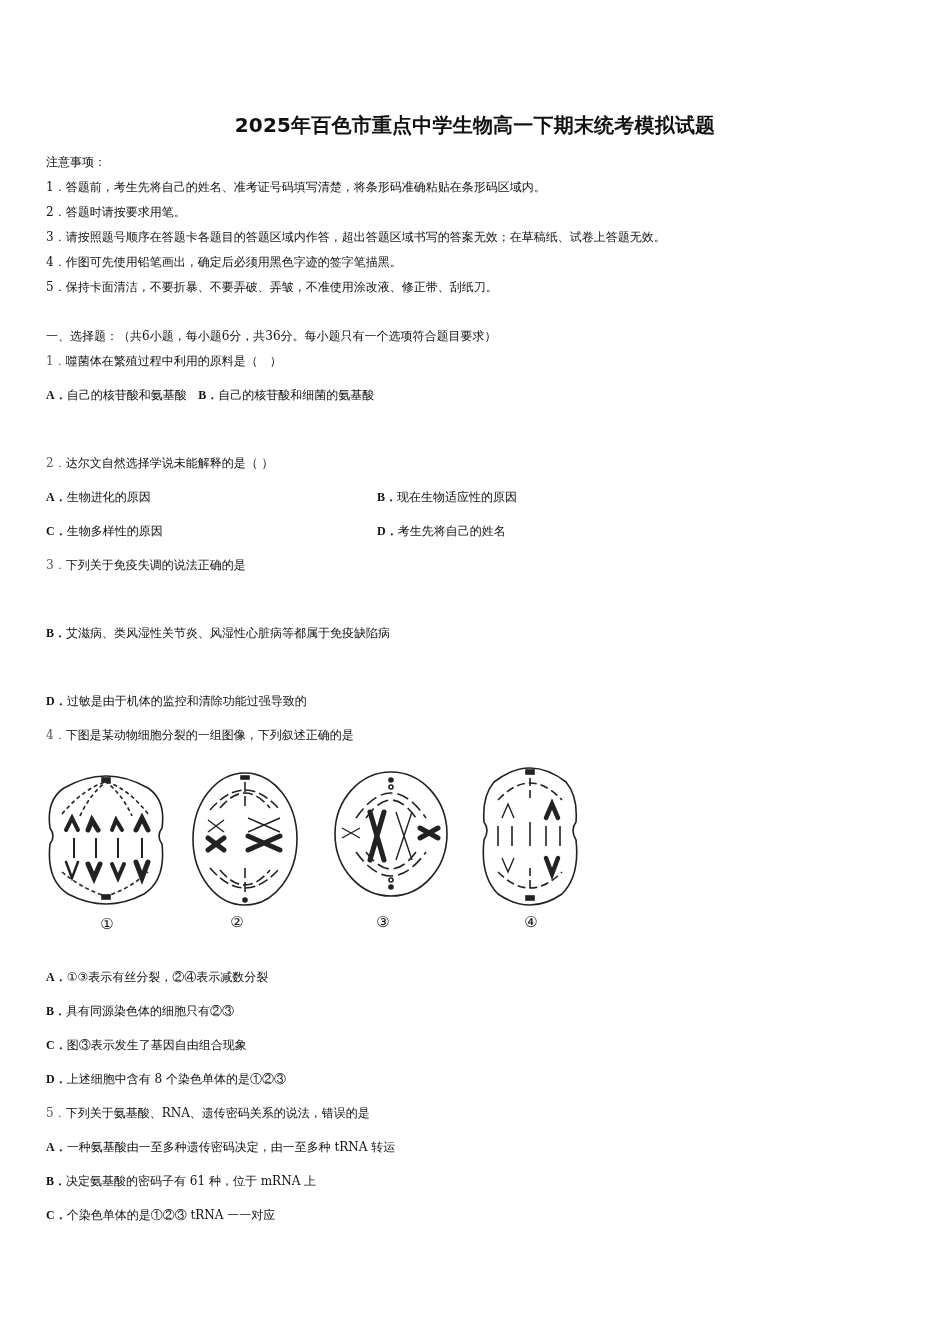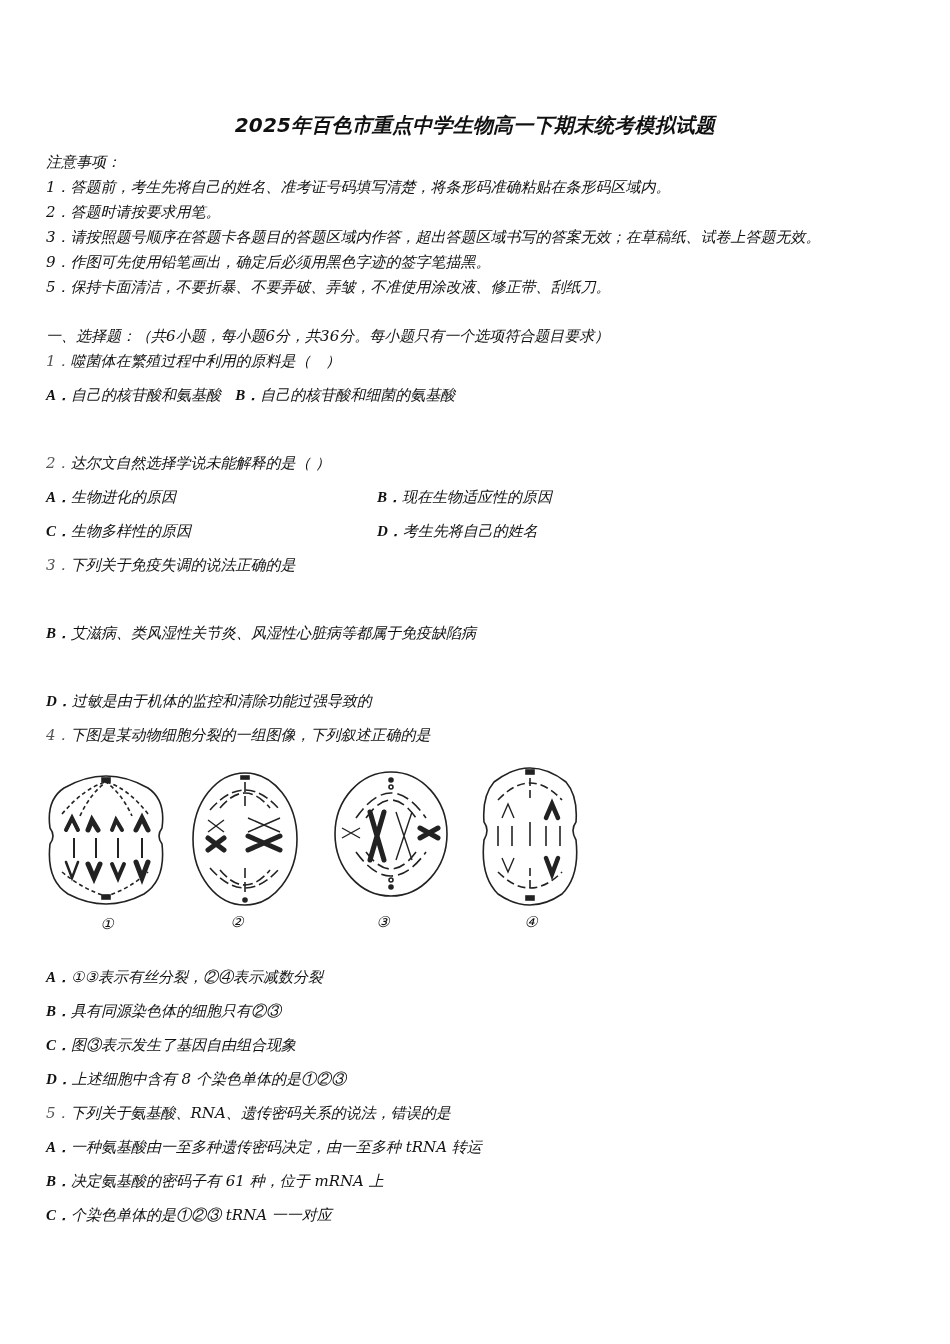--- a/index.html
+++ b/index.html
@@ -1,42 +1,42 @@
 <!DOCTYPE html>
 <html><head>
 <meta charset="utf-8">
 <style>
   html, body { margin: 0; padding: 0; background: #ffffff; }
   body { width: 950px; height: 1344px; position: relative; overflow: hidden;
          font-family: "DejaVu Serif", "Liberation Serif", serif; color: #111; }
-  .page { position: absolute; left: 0; top: 0; width: 950px; height: 1344px; font-style: italic; }
+  .page { position: absolute; left: 0; top: 0; width: 950px; height: 1344px; }
   .title { position: absolute; left: 0; width: 950px; top: 112px; text-align: center;
            font-family: "DejaVu Sans", "Liberation Sans", sans-serif; font-weight: bold;
            font-size: 20px; letter-spacing: 0.2px; }
-  .line { position: absolute; left: 46px; font-size: 15px; white-space: nowrap; line-height: 20px; }
+  .line { position: absolute; left: 46px; font-size: 12px; white-space: nowrap; line-height: 20px; }
   .line .num { color: #555; }
   .opt-letter { font-weight: bold; font-family: "Liberation Serif", serif; }
   .col2 { position: absolute; left: 377px; }
   .figure-row { position: absolute; left: 44px; top: 760px; width: 560px; height: 180px; }
   .cell { position: absolute; }
   .cell svg { display: block; }
   .fig-label { position: absolute; font-size: 15px; text-align: center; width: 30px; }
 </style>
 </head>
 <body>
 
 <div class="page">
 
   <div class="title">2025年百色市重点中学生物高一下期末统考模拟试题</div>
 
   <div class="line" style="top:152px">注意事项：</div>
   <div class="line" style="top:177px">1．答题前，考生先将自己的姓名、准考证号码填写清楚，将条形码准确粘贴在条形码区域内。</div>
   <div class="line" style="top:202px">2．答题时请按要求用笔。</div>
   <div class="line" style="top:227px">3．请按照题号顺序在答题卡各题目的答题区域内作答，超出答题区域书写的答案无效；在草稿纸、试卷上答题无效。</div>
-  <div class="line" style="top:252px">9．作图可先使用铅笔画出，确定后必须用黑色字迹的签字笔描黑。</div>
+  <div class="line" style="top:252px">4．作图可先使用铅笔画出，确定后必须用黑色字迹的签字笔描黑。</div>
   <div class="line" style="top:277px">5．保持卡面清洁，不要折暴、不要弄破、弄皱，不准使用涂改液、修正带、刮纸刀。</div>
 
   <div class="line" style="top:326px">一、选择题：（共6小题，每小题6分，共36分。每小题只有一个选项符合题目要求）</div>
 
   <div class="line" style="top:351px">
     <span class="num">1．</span><span>噬菌体在繁殖过程中利用的原料是（　）</span>
   </div>
   <div class="line" style="top:385px">
     <span class="opt-letter">A．</span><span>自己的核苷酸和氨基酸</span>&nbsp;&nbsp;&nbsp;<span class="opt-letter">B．</span><span>自己的核苷酸和细菌的氨基酸</span>
   </div>

